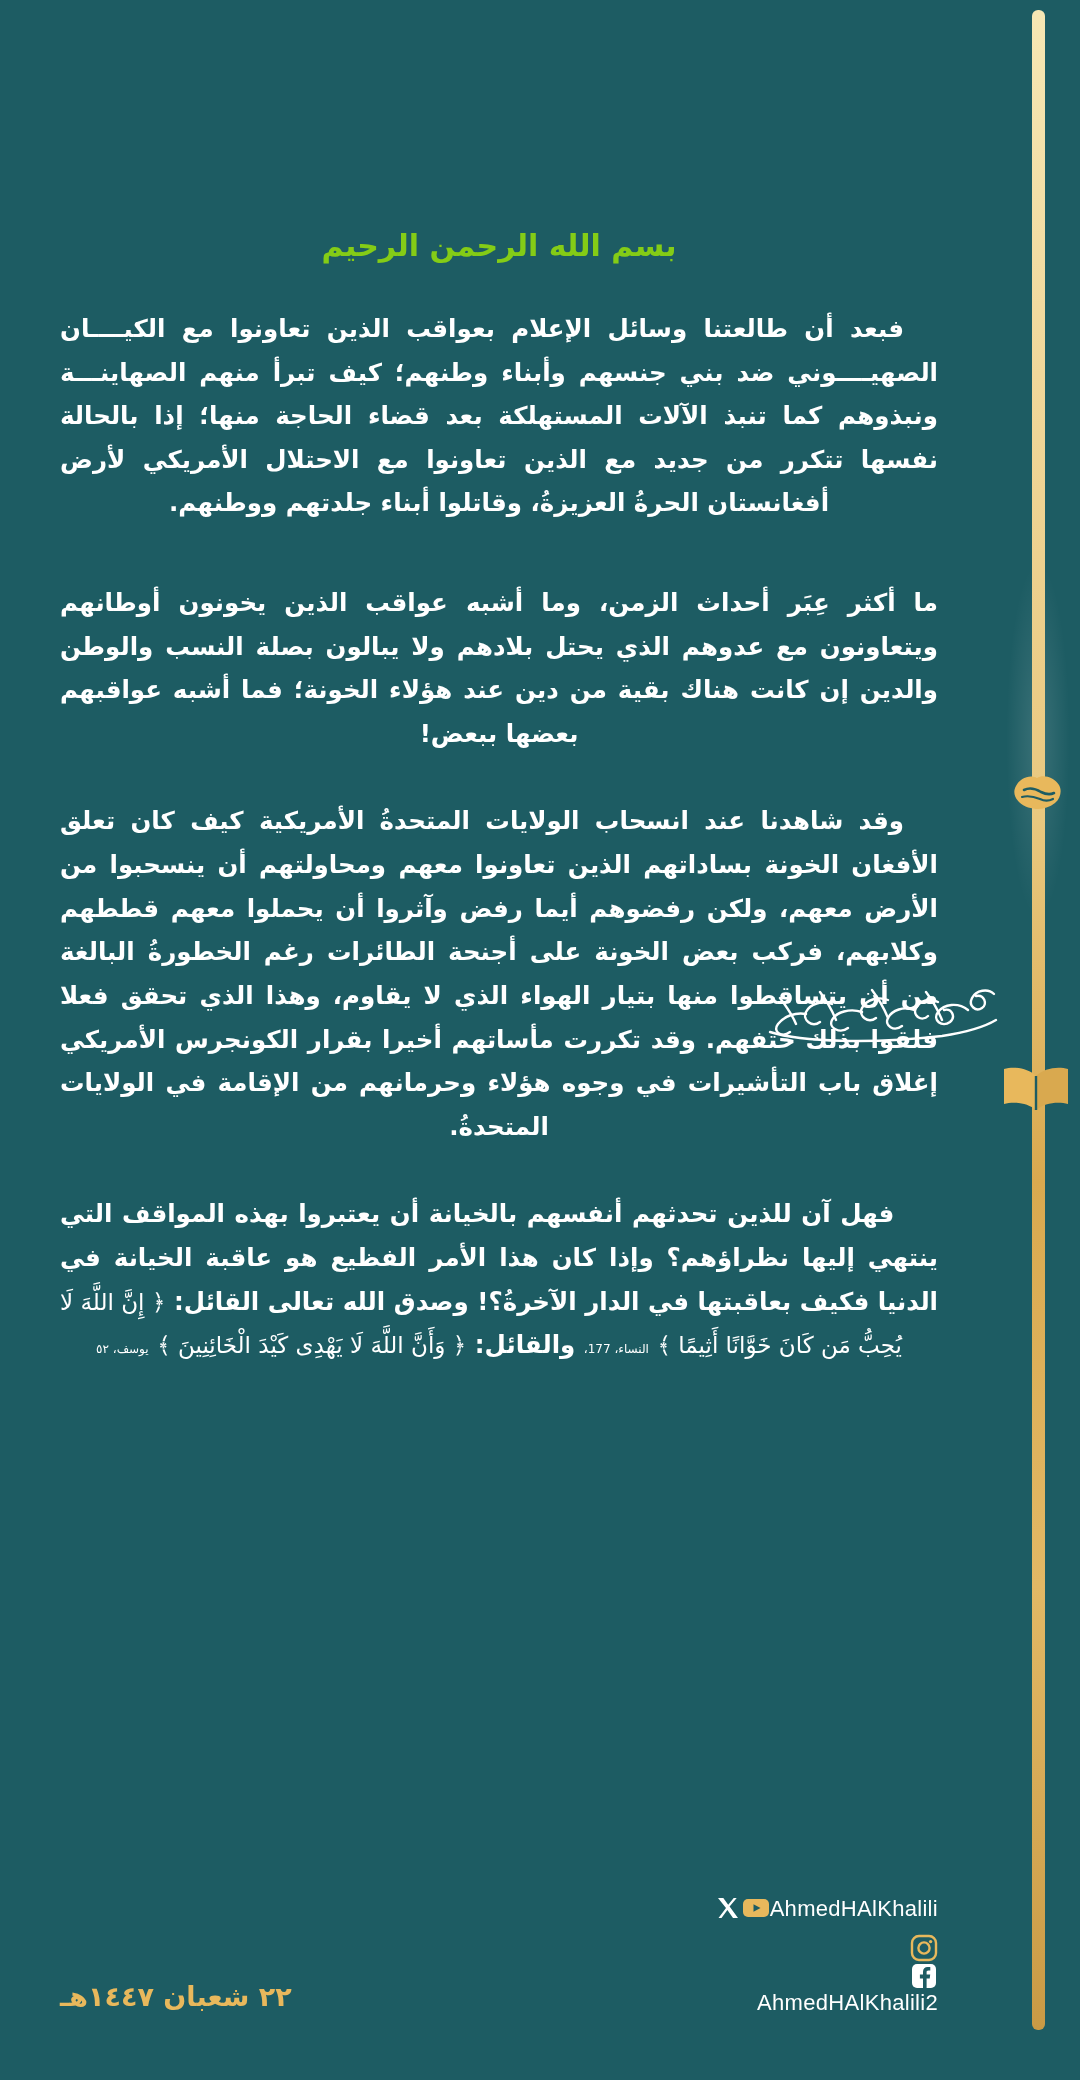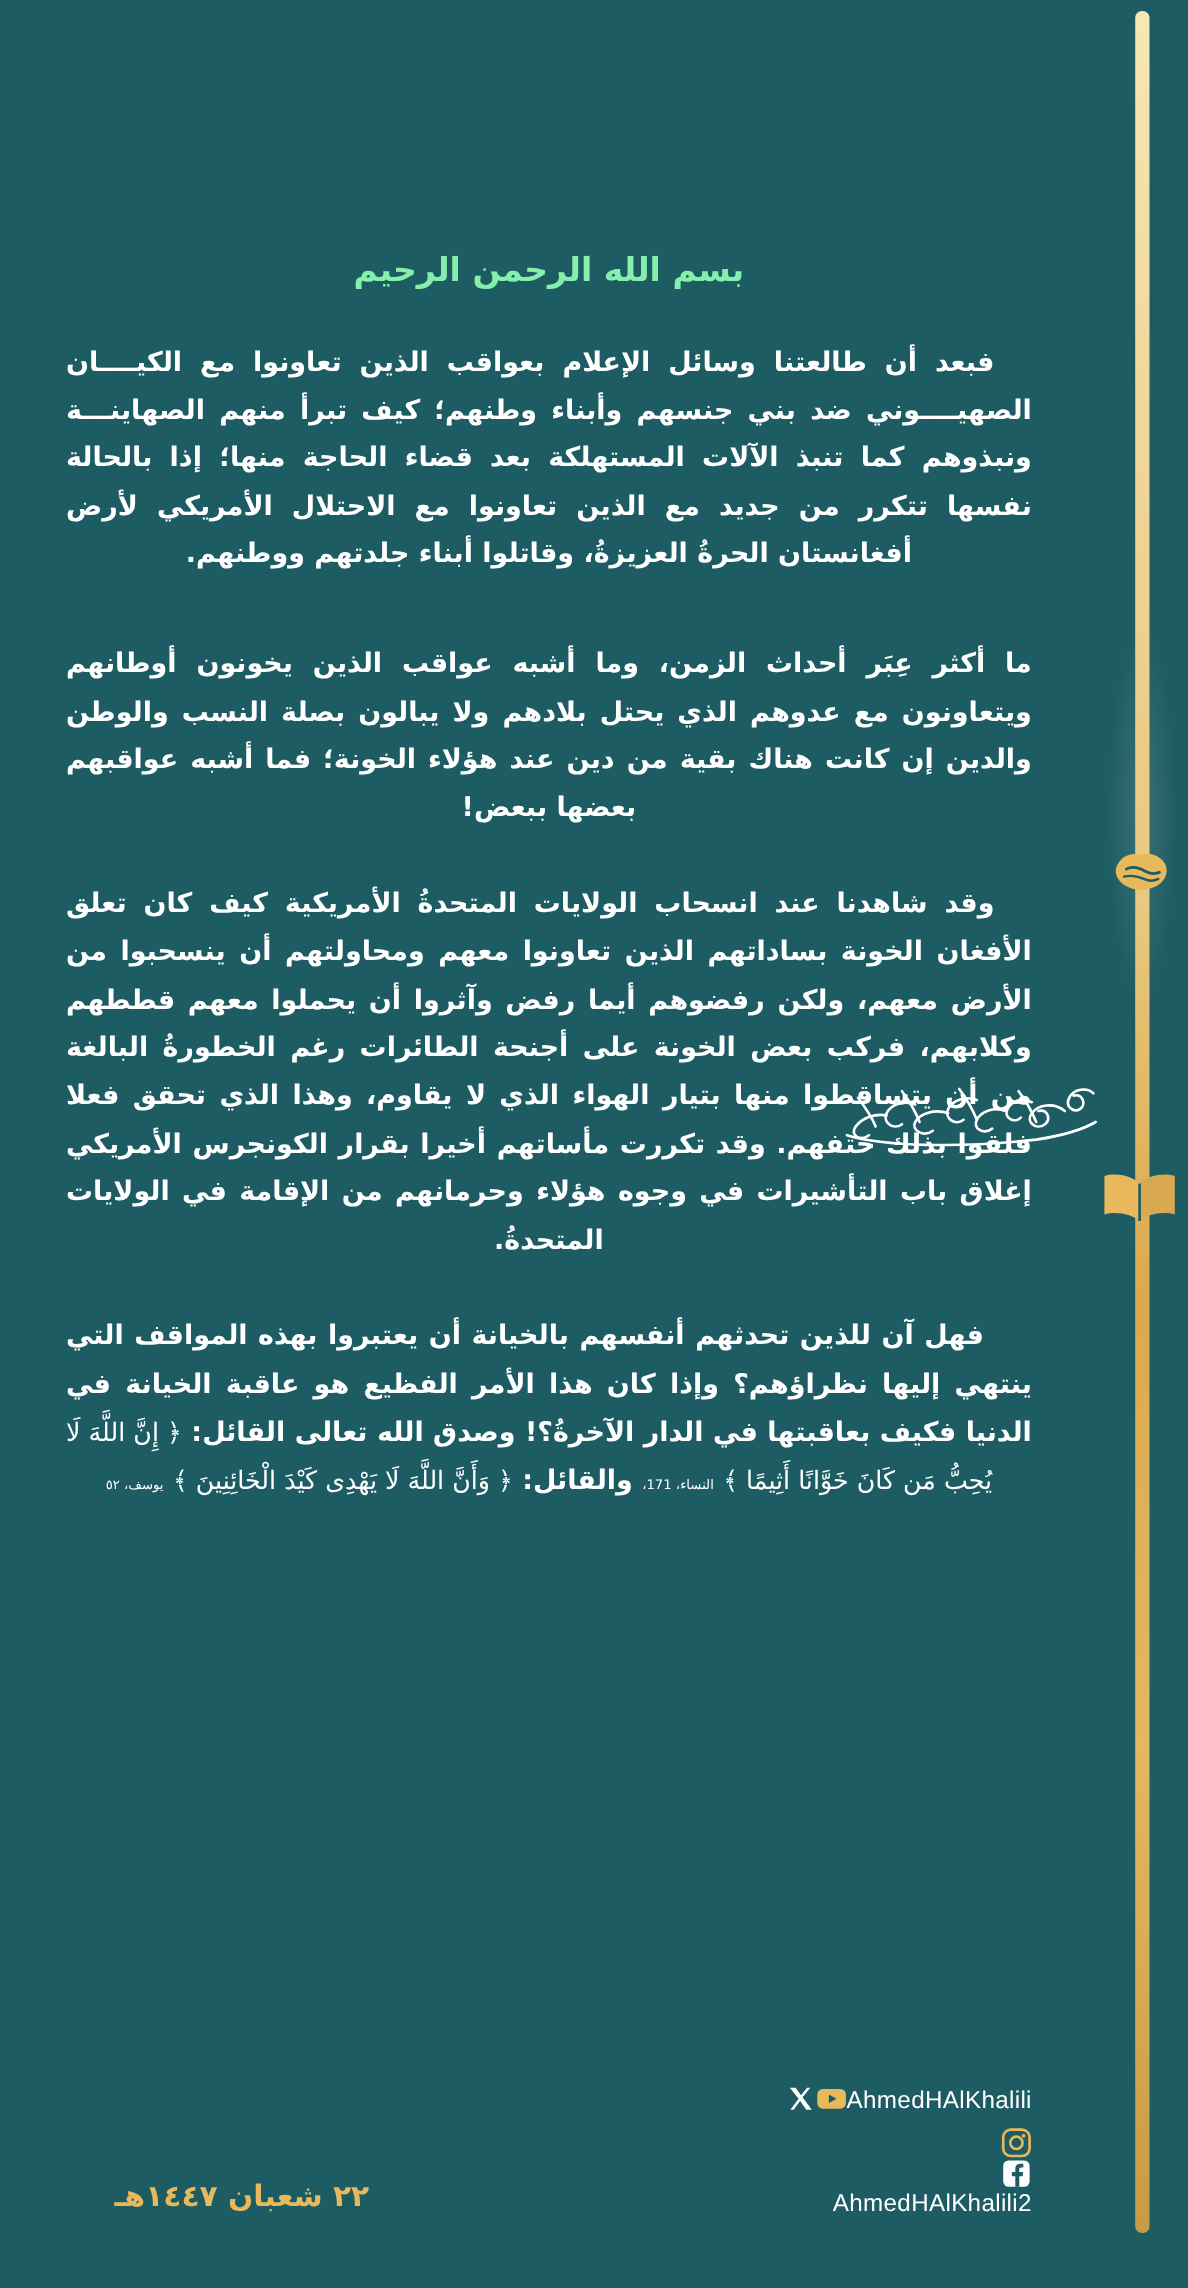--- a/index.html
+++ b/index.html
@@ -69,21 +69,21 @@
     top: 0;
     right: 80px;
     left: 0;
     padding: 0 62px 0 60px;
     box-sizing: border-box;
   }
 
   .basmala {
     margin-top: 228px;
     text-align: center;
-    color: #86efac;
+    color: #84cc16;
     font-size: 30px;
     font-weight: bold;
     letter-spacing: 0;
   }
 
   .para {
     margin-top: 44px;
     font-size: 24.5px;
     line-height: 1.78;
     font-weight: bold;
@@ -152,21 +152,20 @@
     width: 28px;
     height: 28px;
     display: inline-block;
     flex: 0 0 auto;
   }
   .date {
     color: #e8b85c;
     font-size: 27px;
     font-weight: bold;
     padding-bottom: 4px;
-    margin-left: 44px;
   }
 </style>
 </head>
 <body>
 
 <div class="staff">
   <div class="staff-glow"></div>
   <div class="staff-line"></div>
   <div class="hand-icon">
     <svg viewBox="0 0 56 70" width="56" height="70">
@@ -190,21 +189,21 @@
 
   <p class="para indent">فبعد أن طالعتنا وسائل الإعلام بعواقب الذين تعاونوا مع الكيــــان الصهيــــوني ضد بني جنسهم وأبناء وطنهم؛ كيف تبرأ منهم الصهاينـــة ونبذوهم كما تنبذ الآلات المستهلكة بعد قضاء الحاجة منها؛ إذا بالحالة نفسها تتكرر من جديد مع الذين تعاونوا مع الاحتلال الأمريكي لأرض أفغانستان الحرةُ العزيزةُ، وقاتلوا أبناء جلدتهم ووطنهم.</p>
 
   <p class="para p1">ما أكثر عِبَر أحداث الزمن، وما أشبه عواقب الذين يخونون أوطانهم ويتعاونون مع عدوهم الذي يحتل بلادهم ولا يبالون بصلة النسب والوطن والدين إن كانت هناك بقية من دين عند هؤلاء الخونة؛ فما أشبه عواقبهم بعضها ببعض!</p>
 
   <p class="para indent">وقد شاهدنا عند انسحاب الولايات المتحدةُ الأمريكية كيف كان تعلق الأفغان الخونة بساداتهم الذين تعاونوا معهم ومحاولتهم أن ينسحبوا من الأرض معهم، ولكن رفضوهم أيما رفض وآثروا أن يحملوا معهم قططهم وكلابهم، فركب بعض الخونة على أجنحة الطائرات رغم الخطورةُ البالغة من أن يتساقطوا منها بتيار الهواء الذي لا يقاوم، وهذا الذي تحقق فعلا فلقوا بذلك حتفهم. وقد تكررت مأساتهم أخيرا بقرار الكونجرس الأمريكي إغلاق باب التأشيرات في وجوه هؤلاء وحرمانهم من الإقامة في الولايات المتحدةُ.</p>
 
   <p class="para indent">
     <span>فهل آن للذين تحدثهم أنفسهم بالخيانة أن يعتبروا بهذه المواقف التي ينتهي إليها نظراؤهم؟ وإذا كان هذا الأمر الفظيع هو عاقبة الخيانة في الدنيا فكيف بعاقبتها في الدار الآخرةُ؟! وصدق الله تعالى القائل:</span>
     <span class="quran">﴿ إِنَّ اللَّهَ لَا يُحِبُّ مَن كَانَ خَوَّانًا أَثِيمًا ﴾</span>
-    <span class="ref">النساء، 171،</span>
+    <span class="ref">النساء، 177،</span>
     <span>والقائل:</span>
     <span class="quran">﴿ وَأَنَّ اللَّهَ لَا يَهْدِى كَيْدَ الْخَائِنِينَ ﴾</span>
     <span class="ref">يوسف، ٥٢</span>
   </p>
 </div>
 
 <div class="signature">
   <svg viewBox="0 0 240 70" width="240" height="70">
     <g fill="none" stroke="#ffffff" stroke-width="2.4" stroke-linecap="round" stroke-linejoin="round">
       <path d="M232 14 C226 8 214 10 210 18 C206 26 214 32 220 28 C226 24 222 14 214 16"></path>

